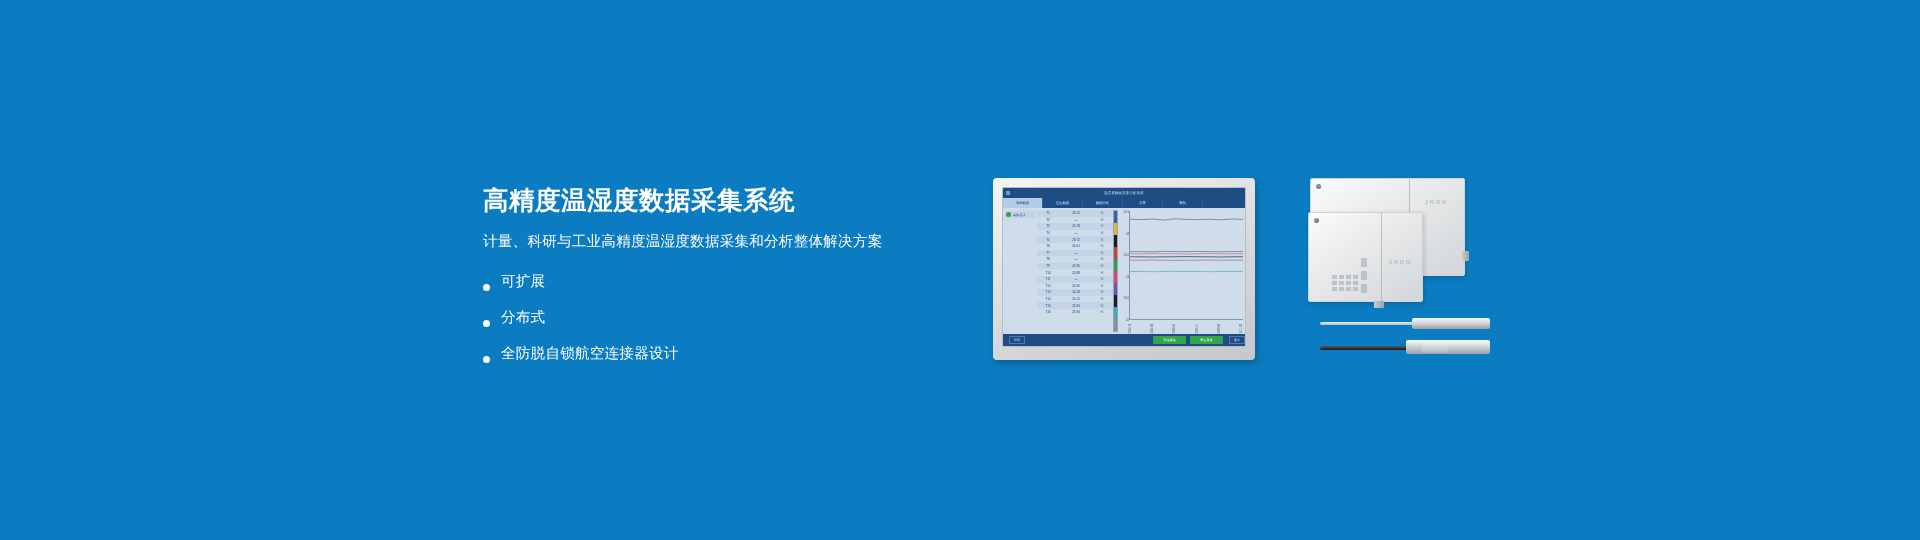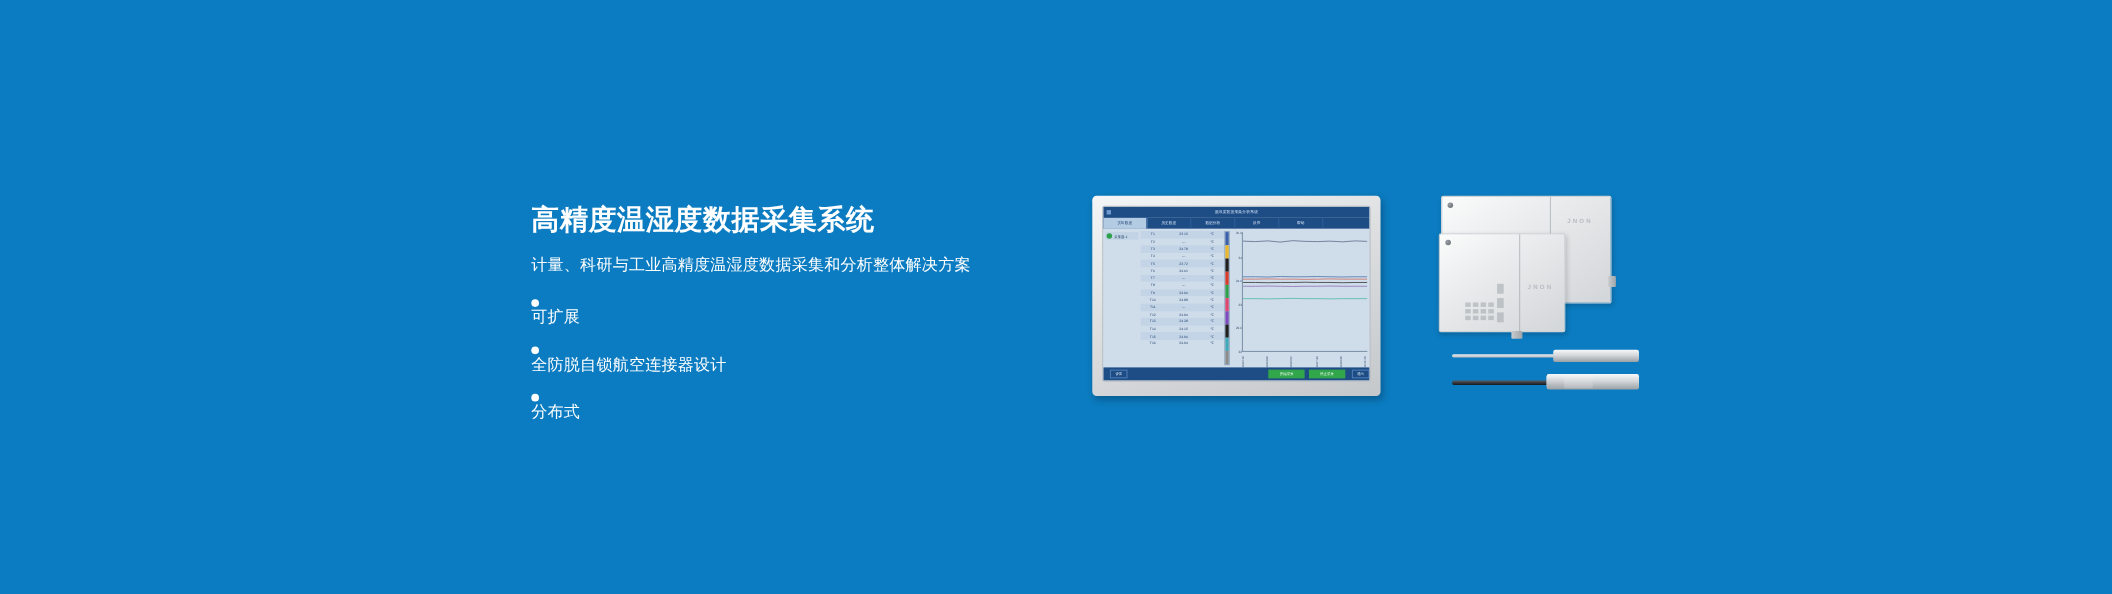--- a/index.html
+++ b/index.html
@@ -37,24 +37,23 @@
     letter-spacing: 0.2px;
     line-height: 1.2;
     white-space: nowrap;
   }
   .bullets {
     margin-top: 21px;
     list-style: none;
   }
   .bullet {
     display: flex;
-    align-items: flex-start;
+    align-items: flex-end;
     margin-bottom: 17px;
     white-space: nowrap;
-    flex-direction: column;
   }
   .bullet-dot {
     width: 7px; height: 7px;
     border-radius: 50%;
     background: #ffffff;
     margin-right: 11px;
     flex: 0 0 auto;
   }
   .bullet-text {
     font-size: 14.6px;
@@ -376,25 +375,25 @@
 
     <div class="subhead">计量、科研与工业高精度温湿度数据采集和分析整体解决方案</div>
 
     <div class="bullets">
       <div class="bullet">
         <span class="bullet-dot"></span>
         <span class="bullet-text">可扩展</span>
       </div>
       <div class="bullet">
         <span class="bullet-dot"></span>
-        <span class="bullet-text">全防脱自锁航空连接器设计</span>
+        <span class="bullet-text">分布式</span>
       </div>
       <div class="bullet">
         <span class="bullet-dot"></span>
-        <span class="bullet-text">分布式</span>
+        <span class="bullet-text">全防脱自锁航空连接器设计</span>
       </div>
     </div>
   </div>
 
   <div class="monitor">
     <div class="monitor-inner">
       <div class="screen">
 
         <div class="screen-titlebar">
           <span class="tb-icon"></span>

